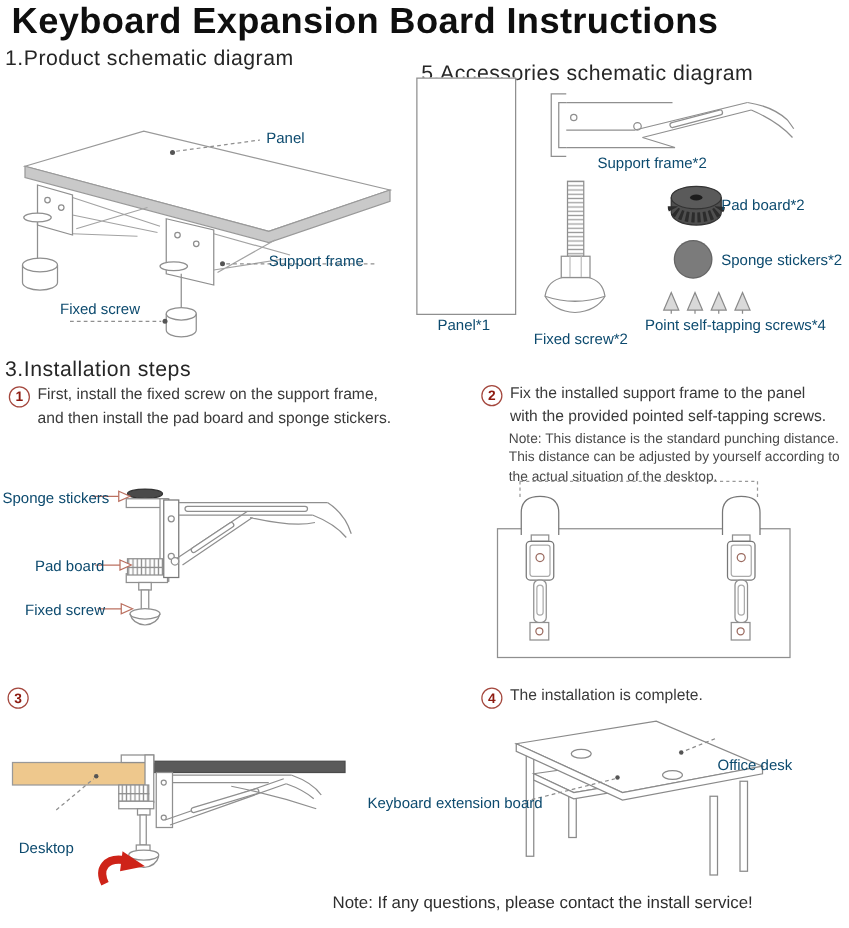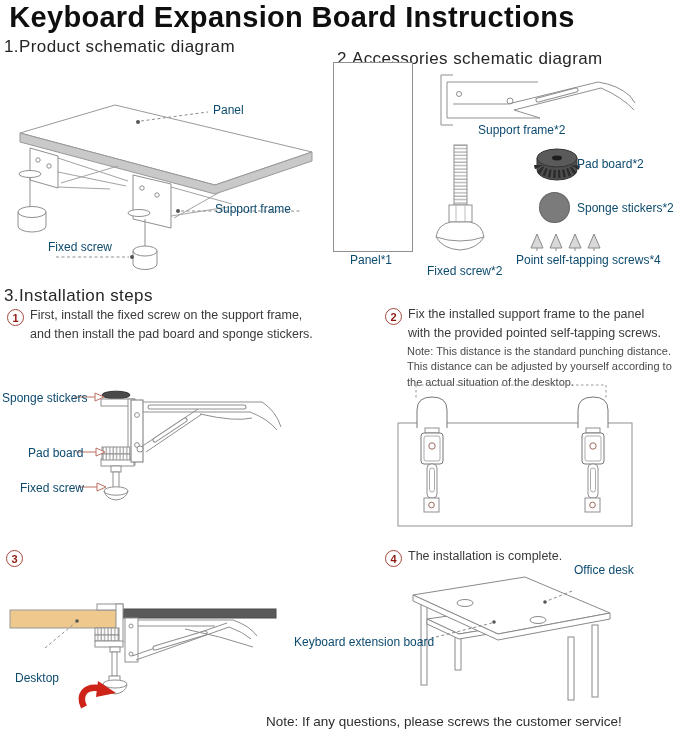--- a/index.html
+++ b/index.html
@@ -33,21 +33,21 @@
   svg { display:block; }
 </style>
 </head>
 <body>
 
 <div class="page">
 
   <div class="abs title">Keyboard Expansion Board Instructions</div>
 
   <div class="abs h2" style="left:4px; top:37px;">1.Product schematic diagram</div>
-  <div class="abs h2" style="left:337px; top:49px;">2.Accessories schematic diagram</div>
+  <div class="abs h2" style="left:337px; top:49px;">5.Accessories schematic diagram</div>
 
   <svg class="abs" style="left:0; top:88px;" width="330" height="186" viewBox="0 0 330 186">
     <g fill="none" stroke="#8f8f8f" stroke-width="1">
 
       <polygon points="20,45 115,17 312,64 215,97" fill="#ffffff" stroke="#999"></polygon>
       <path d="M20 45 L215 97 L312 64 L312 73 L215 106 L20 54 Z" fill="#c9c9c9" stroke="#999"></path>
 
       <path d="M58 70 L128 93 M58 84 L126 98 M61 95 L118 78 M58 99 L110 101" stroke="#a3a3a3"></path>
 
       <path d="M30 60 L58 68 L58 100 L30 92 Z" fill="#fff"></path>
@@ -321,18 +321,18 @@
       <ellipse cx="240" cy="50" rx="8" ry="3.5" fill="#fff"></ellipse>
 
       <g stroke-dasharray="3 2.5">
         <path d="M274 21 L249 31"></path>
         <path d="M122 71 L194 53"></path>
       </g>
       <circle cx="247" cy="32" r="1.8" fill="#555" stroke="none"></circle>
       <circle cx="196" cy="52" r="1.8" fill="#555" stroke="none"></circle>
     </g>
   </svg>
-  <div class="abs lbl" style="left:574px; top:563px;">Office desk</div>
+  <div class="abs lbl" style="left:574px; top:605px;">Office desk</div>
   <div class="abs lbl" style="left:294px; top:635px;">Keyboard extension board</div>
 
-  <div class="abs footer-note" style="left:266px; top:714px;">Note: If any questions, please screws the customer service!</div>
+  <div class="abs footer-note" style="left:266px; top:714px;">Note: If any questions, please contact the install service!</div>
 
 </div>
 
 </body></html>

